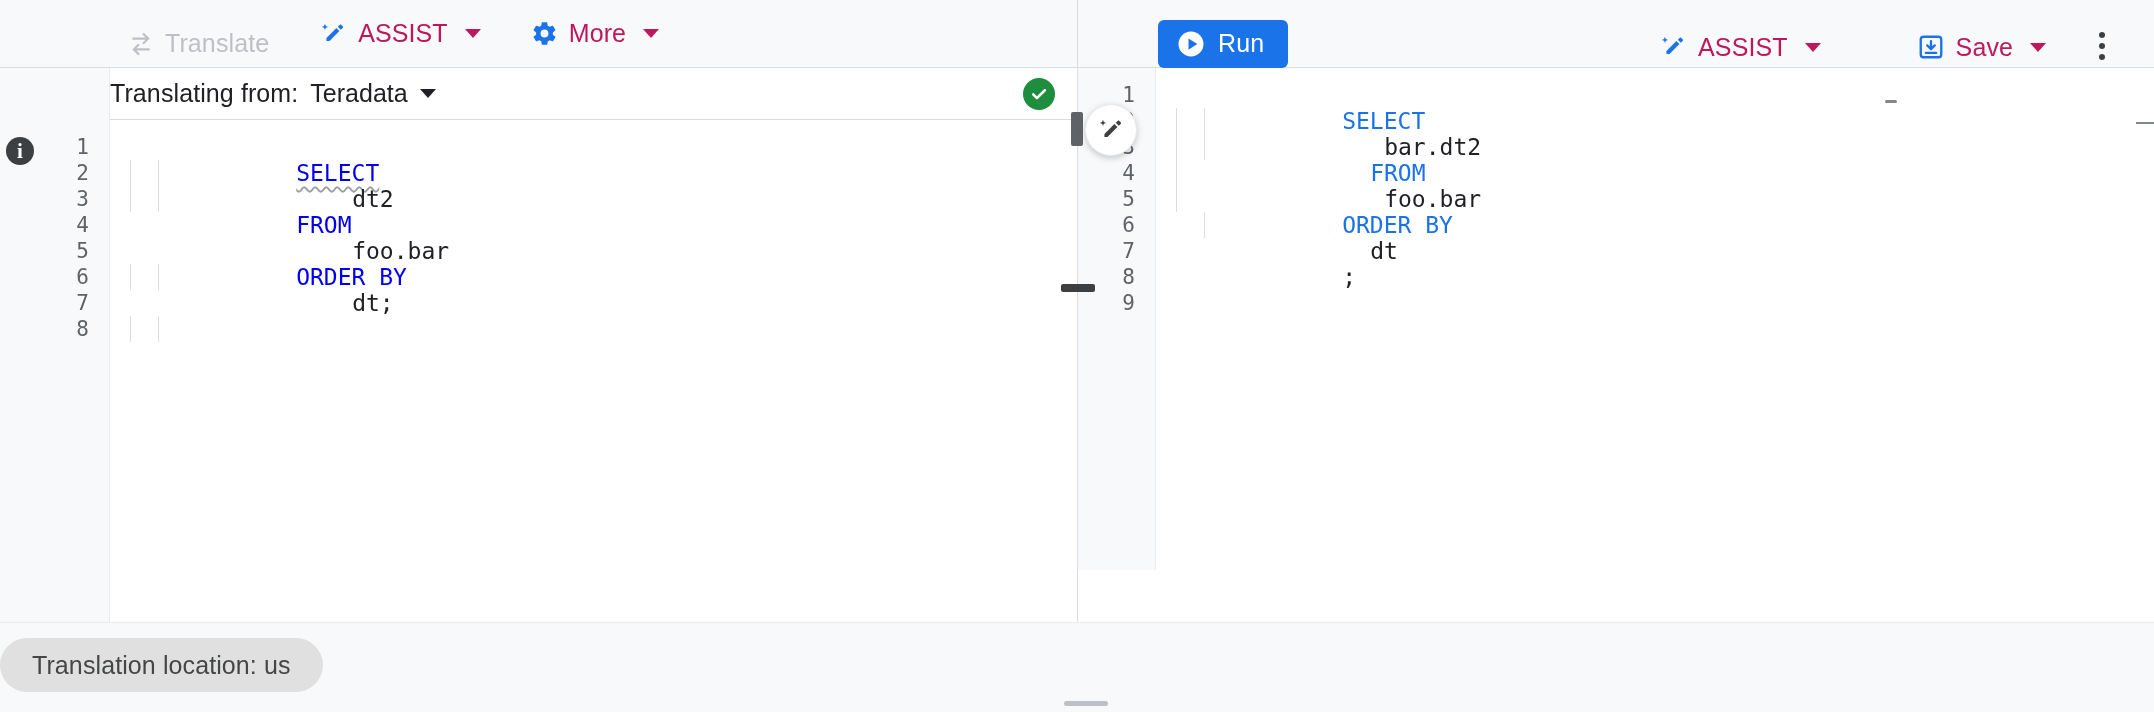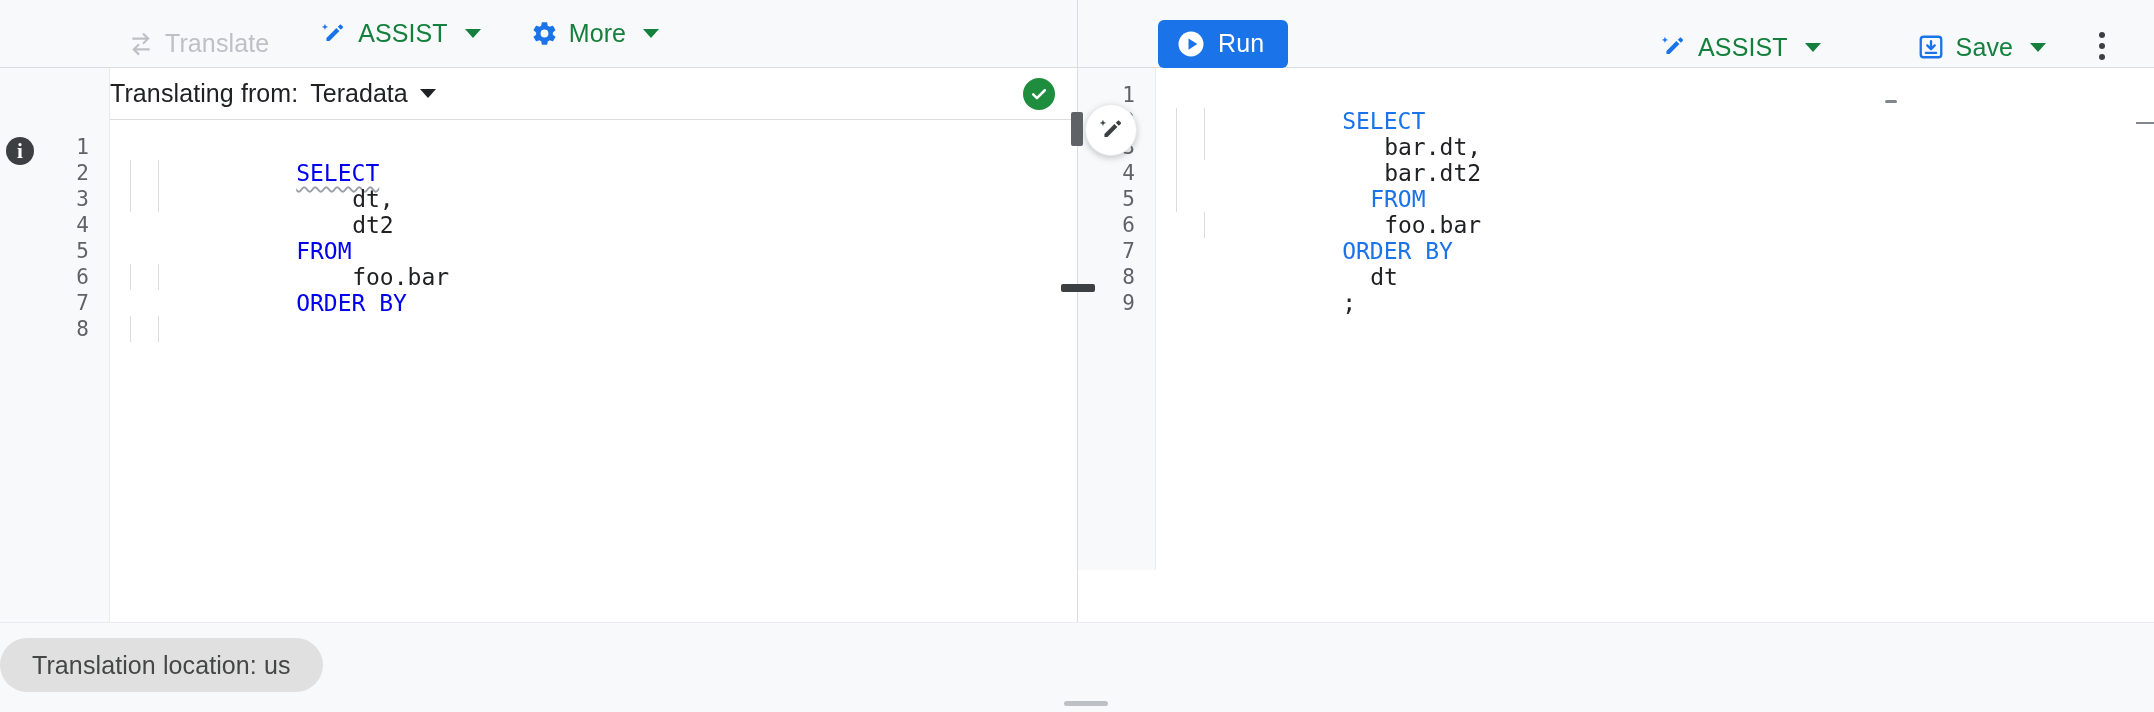--- a/index.html
+++ b/index.html
@@ -22,21 +22,21 @@
     width: 1078px; height: 68px; display: flex; align-items: center;
     padding-left: 124px; gap: 42px;
     border-right: 1px solid #dadce0;
   }
   .tb-right {
     flex: 1; height: 68px; display: flex; align-items: flex-end;
     padding-left: 80px; padding-right: 30px; gap: 0;
   }
   .tb-btn {
     display: inline-flex; align-items: center; gap: 11px;
-    font-size: 25px; color: #15803d; letter-spacing: .1px;
+    font-size: 25px; color: #be185d; letter-spacing: .1px;
     background: none; border: none; cursor: pointer;
     padding: 6px 4px; border-radius: 4px; white-space: nowrap;
     font-family: "Liberation Sans", sans-serif;
   }
   .tb-btn.disabled { color: #bdc1c6; cursor: default; margin-top: 20px; }
   .caret {
     display: inline-block; width: 0; height: 0; margin-left: 6px;
     border-left: 8px solid transparent; border-right: 8px solid transparent;
     border-top: 9px solid currentColor;
   }
@@ -289,33 +289,33 @@
             <div class="guide" style="left:0px;  top:130px; height:26px;"></div>
             <div class="guide" style="left:28px; top:130px; height:26px;"></div>
             <div class="guide" style="left:0px;  top:182px; height:26px;"></div>
             <div class="guide" style="left:28px; top:182px; height:26px;"></div>
           </div>
 
           <div class="code-line">
             <span class="kw-left squiggle">SELECT</span>
           </div>
           <div class="code-line">
-            <span style="padding-left:56px;">dt,</span>
-          </div>
-          <div class="code-line">
             <span style="padding-left:56px;">dt2</span>
           </div>
           <div class="code-line">
             <span class="kw-left">FROM</span>
           </div>
           <div class="code-line">
             <span style="padding-left:56px;">foo.bar</span>
           </div>
           <div class="code-line">
             <span class="kw-left">ORDER BY</span>
+          </div>
+          <div class="code-line">
+            <span style="padding-left:56px;">dt;</span>
           </div>
           <div class="code-line">
             <span></span>
           </div>
         </div>
       </div>
     </div>
 
     <div class="pane pane-right">
 
@@ -336,23 +336,20 @@
           <div class="guides">
             <div class="guide" style="left:0px;  top:26px; height:104px;"></div>
             <div class="guide" style="left:28px; top:26px; height:52px;"></div>
             <div class="guide" style="left:28px; top:130px; height:26px;"></div>
           </div>
 
           <div class="code-line">
             <span class="kw-right">SELECT</span>
           </div>
           <div class="code-line">
-            <span style="padding-left:42px;">bar.dt,</span>
-          </div>
-          <div class="code-line">
             <span style="padding-left:42px;">bar.dt2</span>
           </div>
           <div class="code-line">
             <span class="kw-right" style="padding-left:28px;">FROM</span>
           </div>
           <div class="code-line">
             <span style="padding-left:42px;">foo.bar</span>
           </div>
           <div class="code-line">
             <span class="kw-right">ORDER BY</span>

